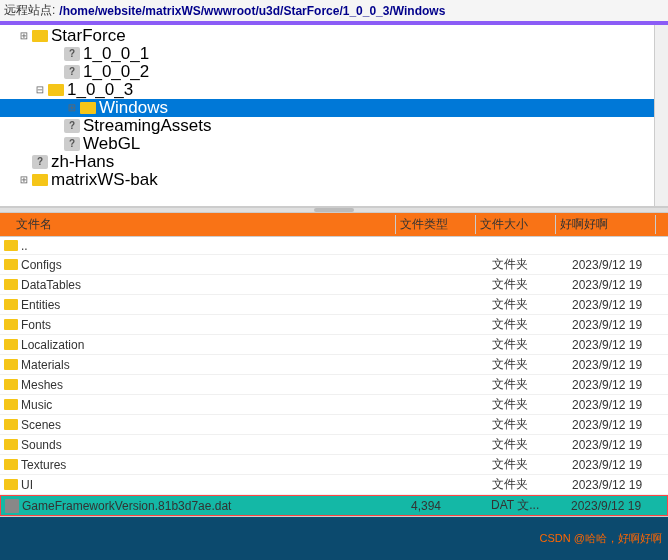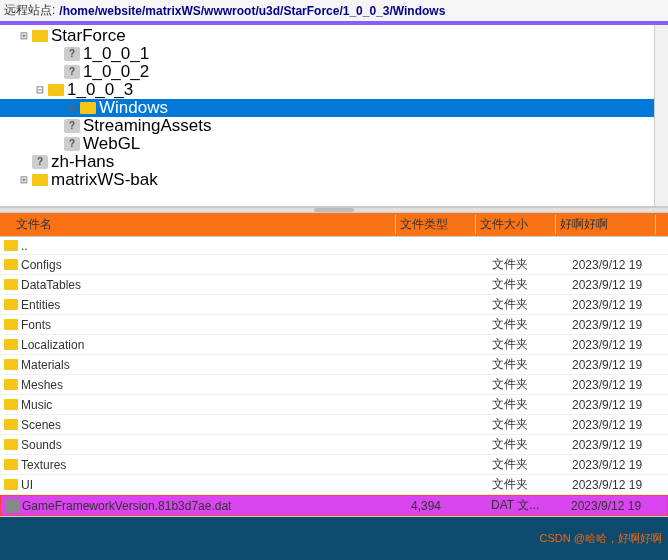--- a/index.html
+++ b/index.html
@@ -148,21 +148,21 @@
 
     .file-row {
       display: grid;
       grid-template-columns: 1fr 80px 80px 100px;
       border-bottom: 1px solid #f0f0f0;
       min-height: 18px;
       align-items: center;
     }
 
     .file-row.highlighted {
-      background: #d946ef;
+      background: #14b8a6;
       border: 1px solid #ff4444;
     }
 
     .file-cell {
       padding: 1px 4px;
       font-size: 12px;
       color: #333;
       white-space: nowrap;
       overflow: hidden;
       text-overflow: ellipsis;

